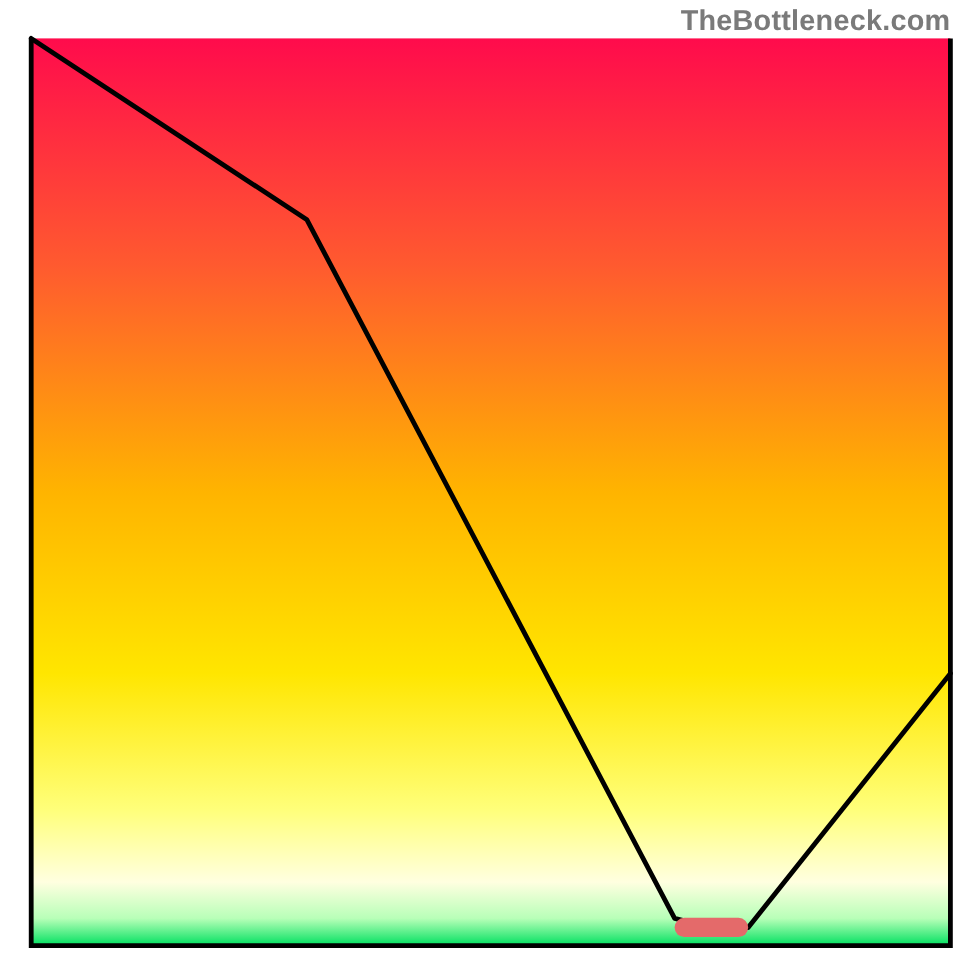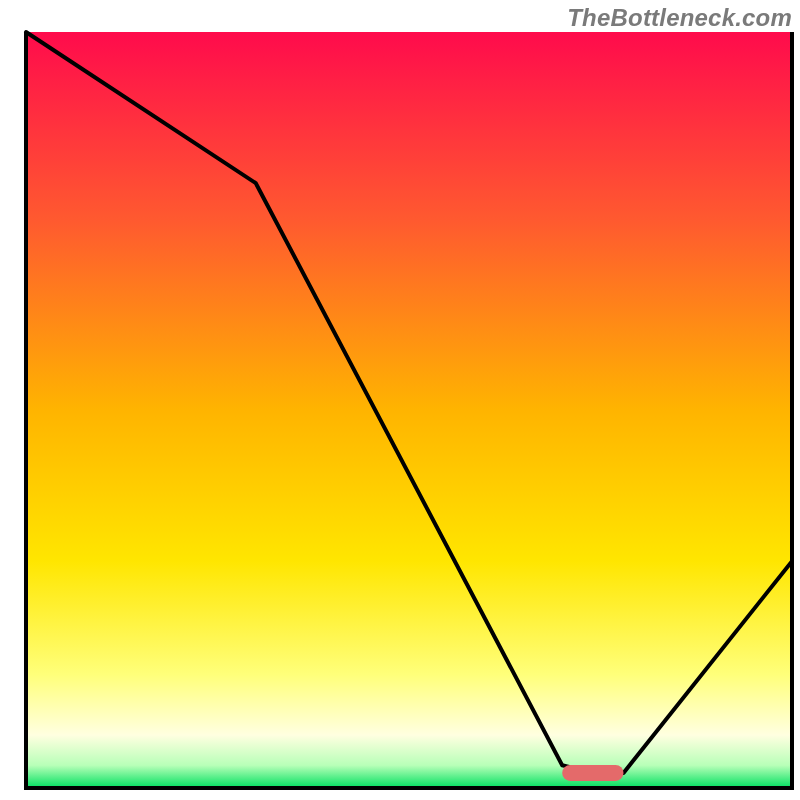--- a/index.html
+++ b/index.html
@@ -18,21 +18,20 @@
   }
   .watermark {
     position: absolute;
     top: 4px;
     right: 8px;
     font-size: 24px;
     font-weight: 600;
     color: #7a7a7a;
     letter-spacing: 0.2px;
     user-select: none;
-    font-style: italic;
   }
   svg {
     display: block;
   }
 </style>
 </head>
 <body>
 
 <div class="stage">
   <div class="watermark">TheBottleneck.com</div>

